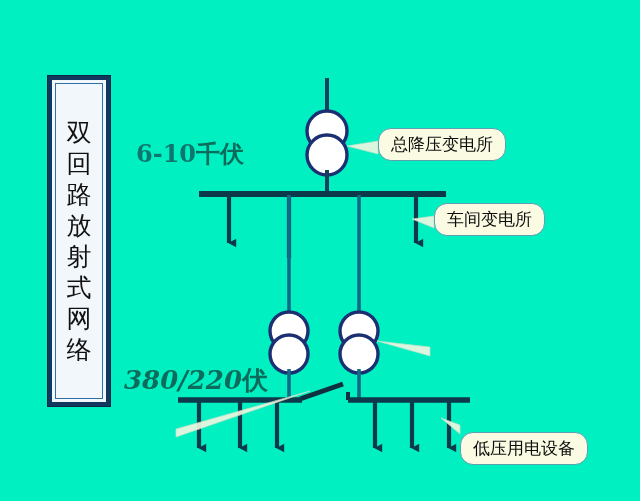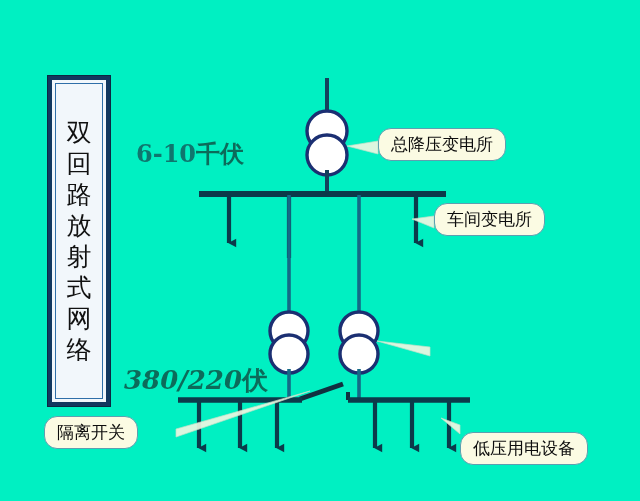--- a/index.html
+++ b/index.html
@@ -161,15 +161,14 @@
     <span class="num">380/220</span><span class="unit">伏</span>
   </div>
 
   <div class="callout" id="callout-main-substation">总降压变电所</div>
 
   <div class="callout" id="callout-hv-equipment">车间变电所</div>
 
 
   <div class="callout" id="callout-lv-equipment">低压用电设备</div>
 
-  <div class="callout" id="callout-isolator">隔离开关</div>
 
 </div>
 
 </body></html>

